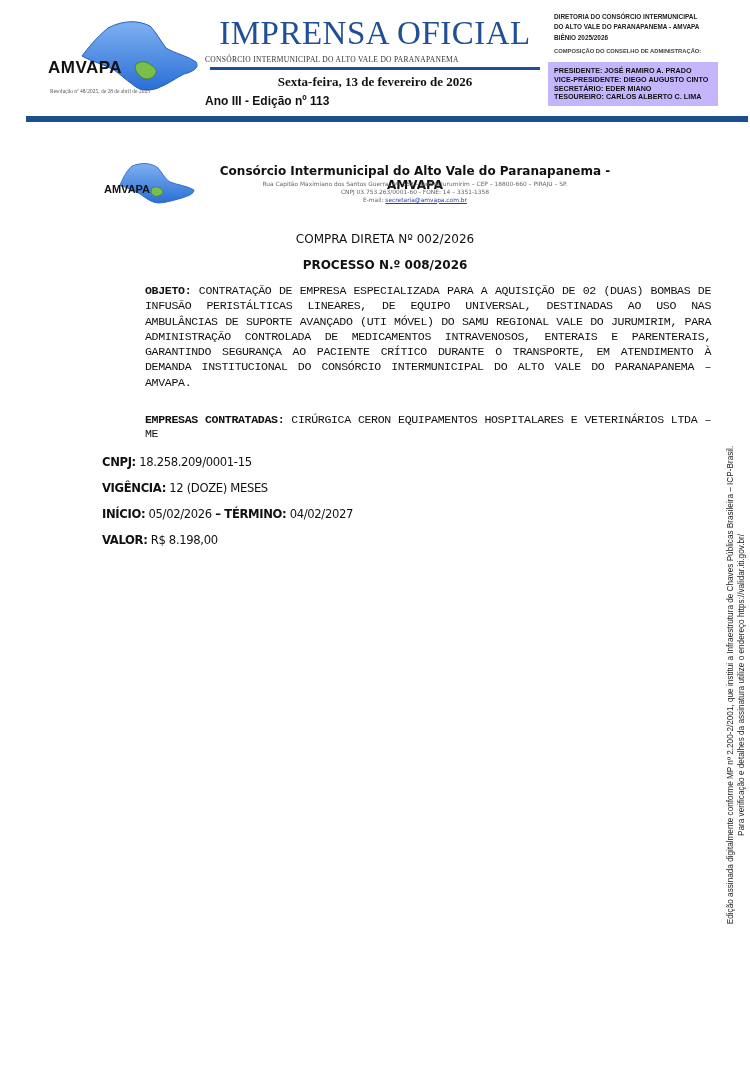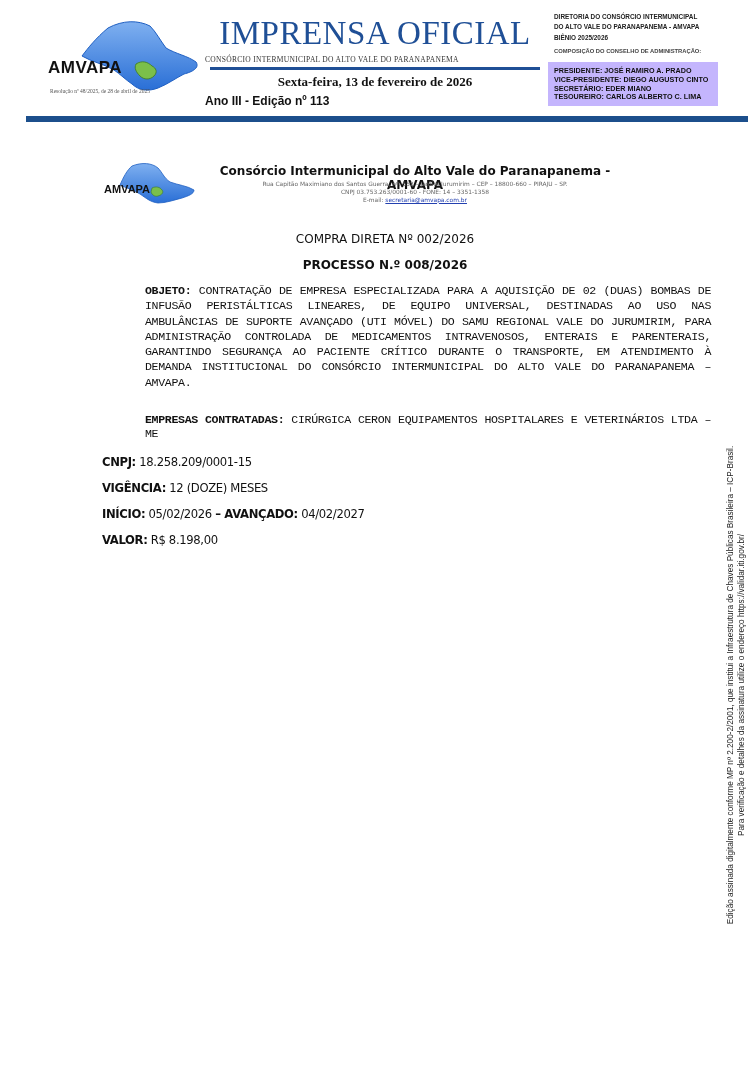--- a/index.html
+++ b/index.html
@@ -137,21 +137,21 @@
   <b>CNPJ:</b>
   <span>18.258.209/0001-15</span>
 </div>
 <div class="abs field vigencia">
   <b>VIGÊNCIA:</b>
   <span>12 (DOZE) MESES</span>
 </div>
 <div class="abs field inicio">
   <b>INÍCIO:</b>
   <span>05/02/2026</span>
-  <b>– AVANÇADO:</b>
+  <b>– TÉRMINO:</b>
   <span>04/02/2027</span>
 </div>
 <div class="abs field valor">
   <b>VALOR:</b>
   <span>R$ 8.198,00</span>
 </div>
 
 <div class="abs side-sig">
   <div>Edição assinada digitalmente conforme MP nº 2.200-2/2001, que institui a Infraestrutura de Chaves Públicas Brasileira – ICP-Brasil.</div>
   <div>Para verificação e detalhes da assinatura utilize o endereço https://validar.iti.gov.br/</div>

